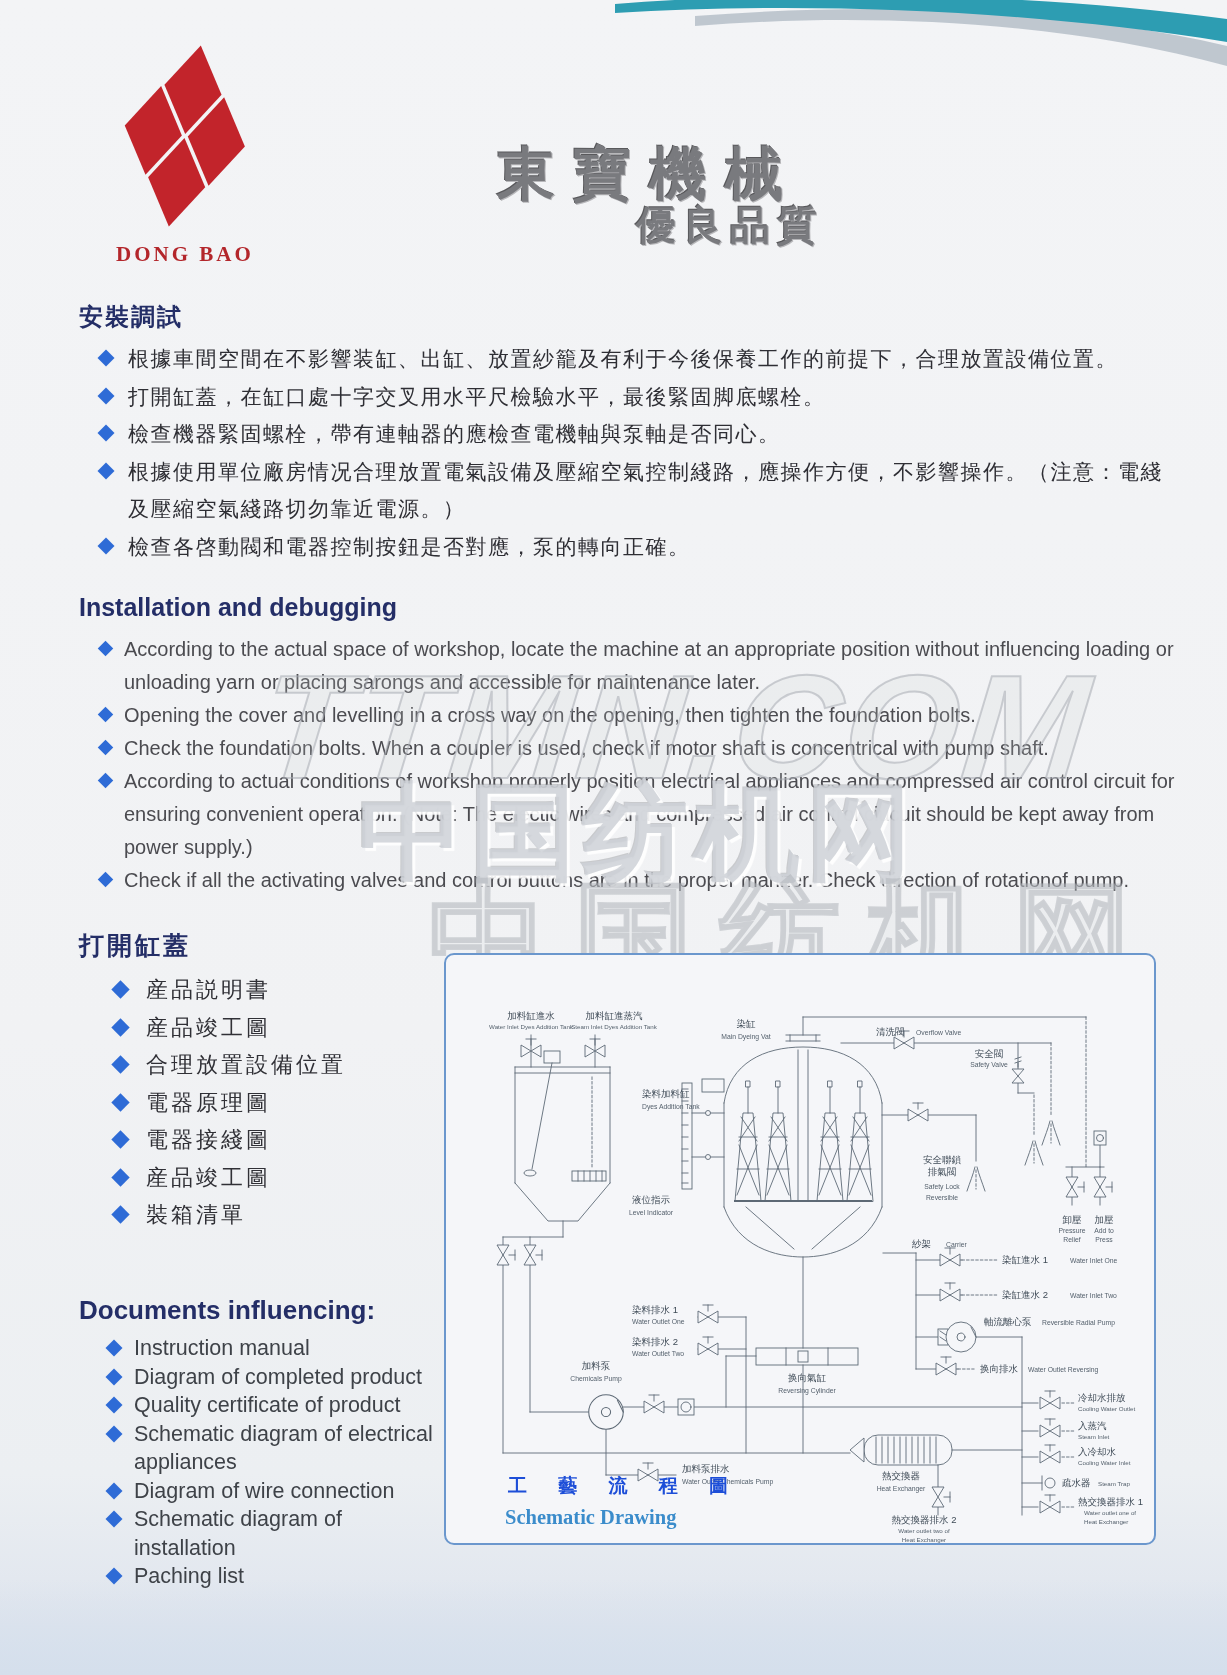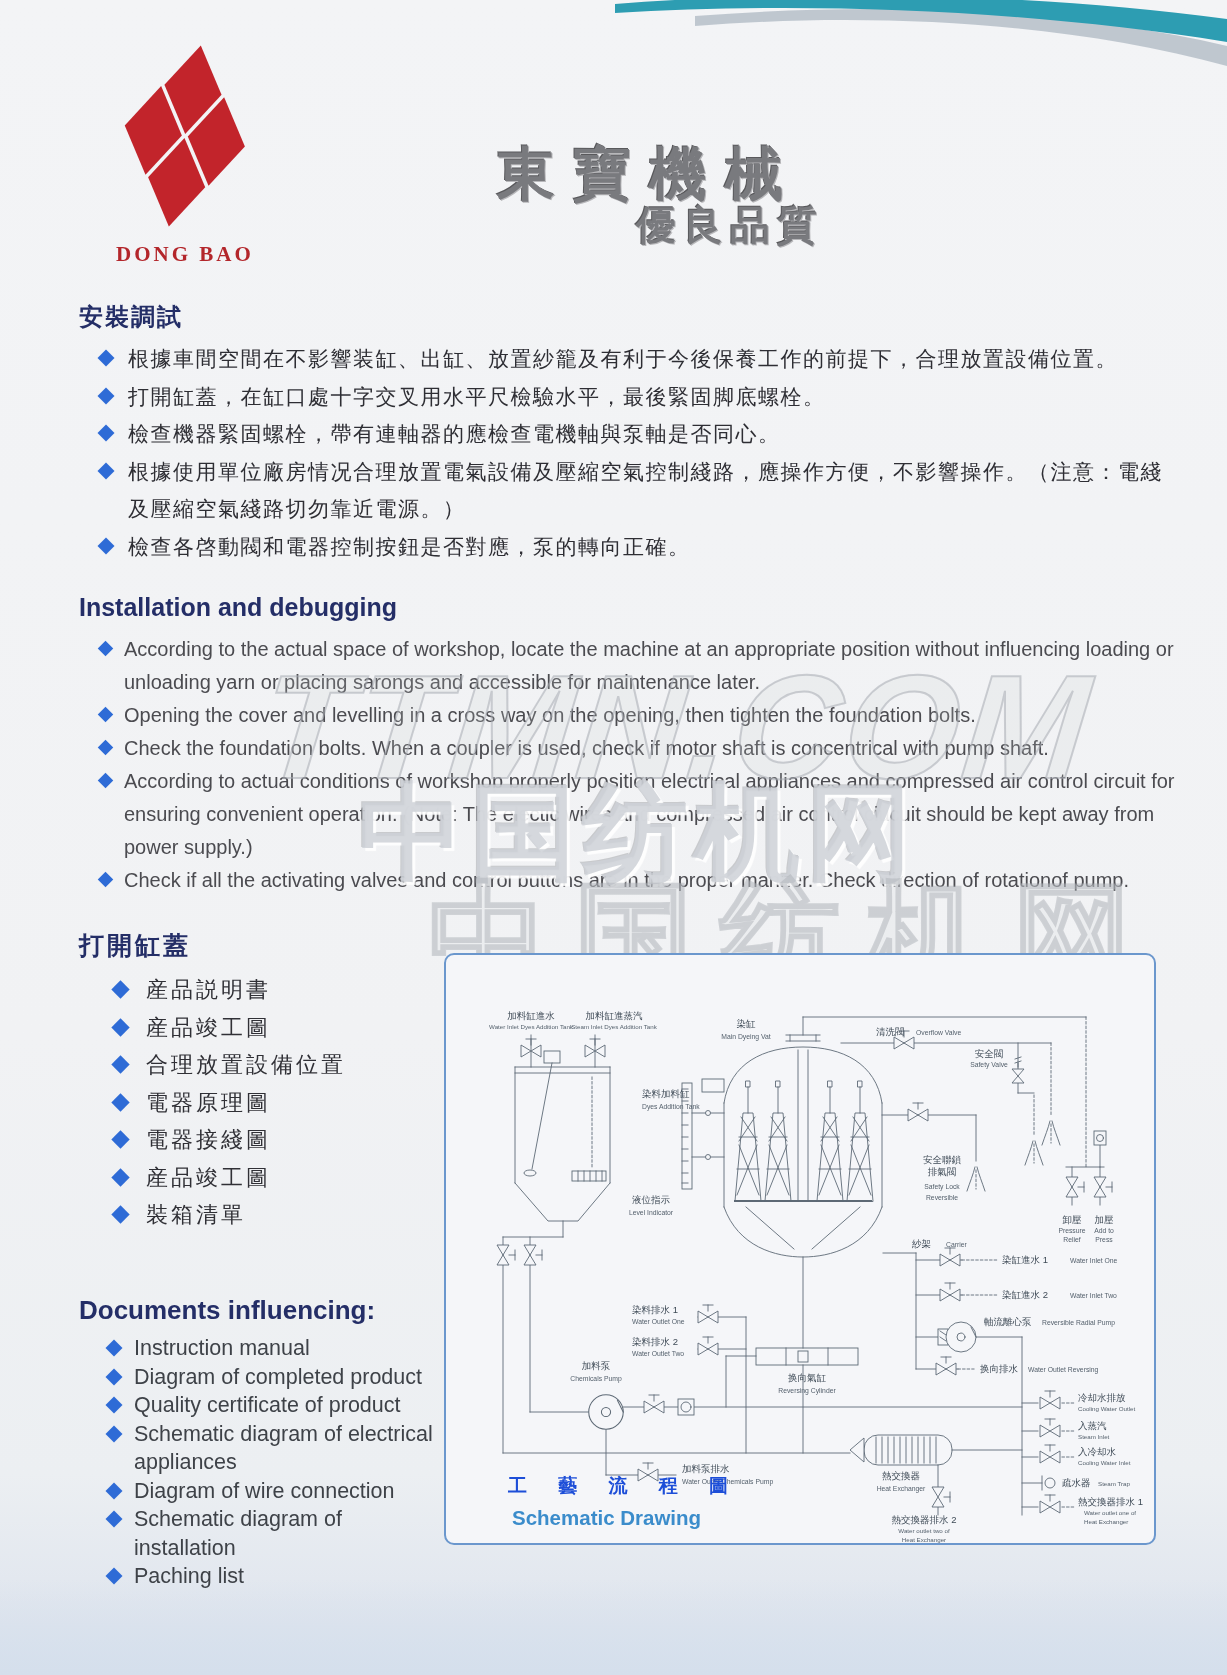--- a/index.html
+++ b/index.html
@@ -57,22 +57,22 @@
   .wm-cn2{left:428px;top:858px;font-size:120px;letter-spacing:26px;
     color:rgba(216,219,224,0.22);-webkit-text-stroke:2px rgba(173,177,183,0.5);}
   
   .panel{
     position:absolute;left:444px;top:953px;width:712px;height:592px;z-index:3;
     background:#f5f6f9;border:2px solid #6b97cd;border-radius:10px;box-sizing:border-box;
   }
   .panel svg.diagram{position:absolute;left:0;top:0;width:708px;height:588px;}
   .cap-cn{position:absolute;left:62px;top:518px;font-size:19px;font-weight:bold;
     letter-spacing:13px;color:#1d4ed8;white-space:nowrap;}
-  .cap-en{position:absolute;left:66px;top:551px;font-size:20.5px;font-weight:bold;
-    color:#3b8ccb;white-space:nowrap;}
+  .cap-en{position:absolute;left:59px;top:551px;font-size:20.5px;font-weight:bold;
+    color:#3b8ccb;white-space:nowrap;font-family:Liberation Serif, serif;}
   
   .ln{stroke:#5e6a76;stroke-width:0.9;fill:none;stroke-linecap:square;}
   .lnw{stroke:#5e6a76;stroke-width:2.2;fill:none;}
   .sym{fill:#f5f6f9;stroke:#5e6a76;stroke-width:0.9;}
   .d{stroke-dasharray:2.4 2.2;}
   .tc{font-size:9.5px;fill:#3f4b57;}
   .te{font-size:6.8px;fill:#55616d;}
   .ts{font-size:6.2px;fill:#55616d;}
   .mid{text-anchor:middle;}
   .bottom-band{position:absolute;left:0;right:0;bottom:0;height:96px;z-index:0;

